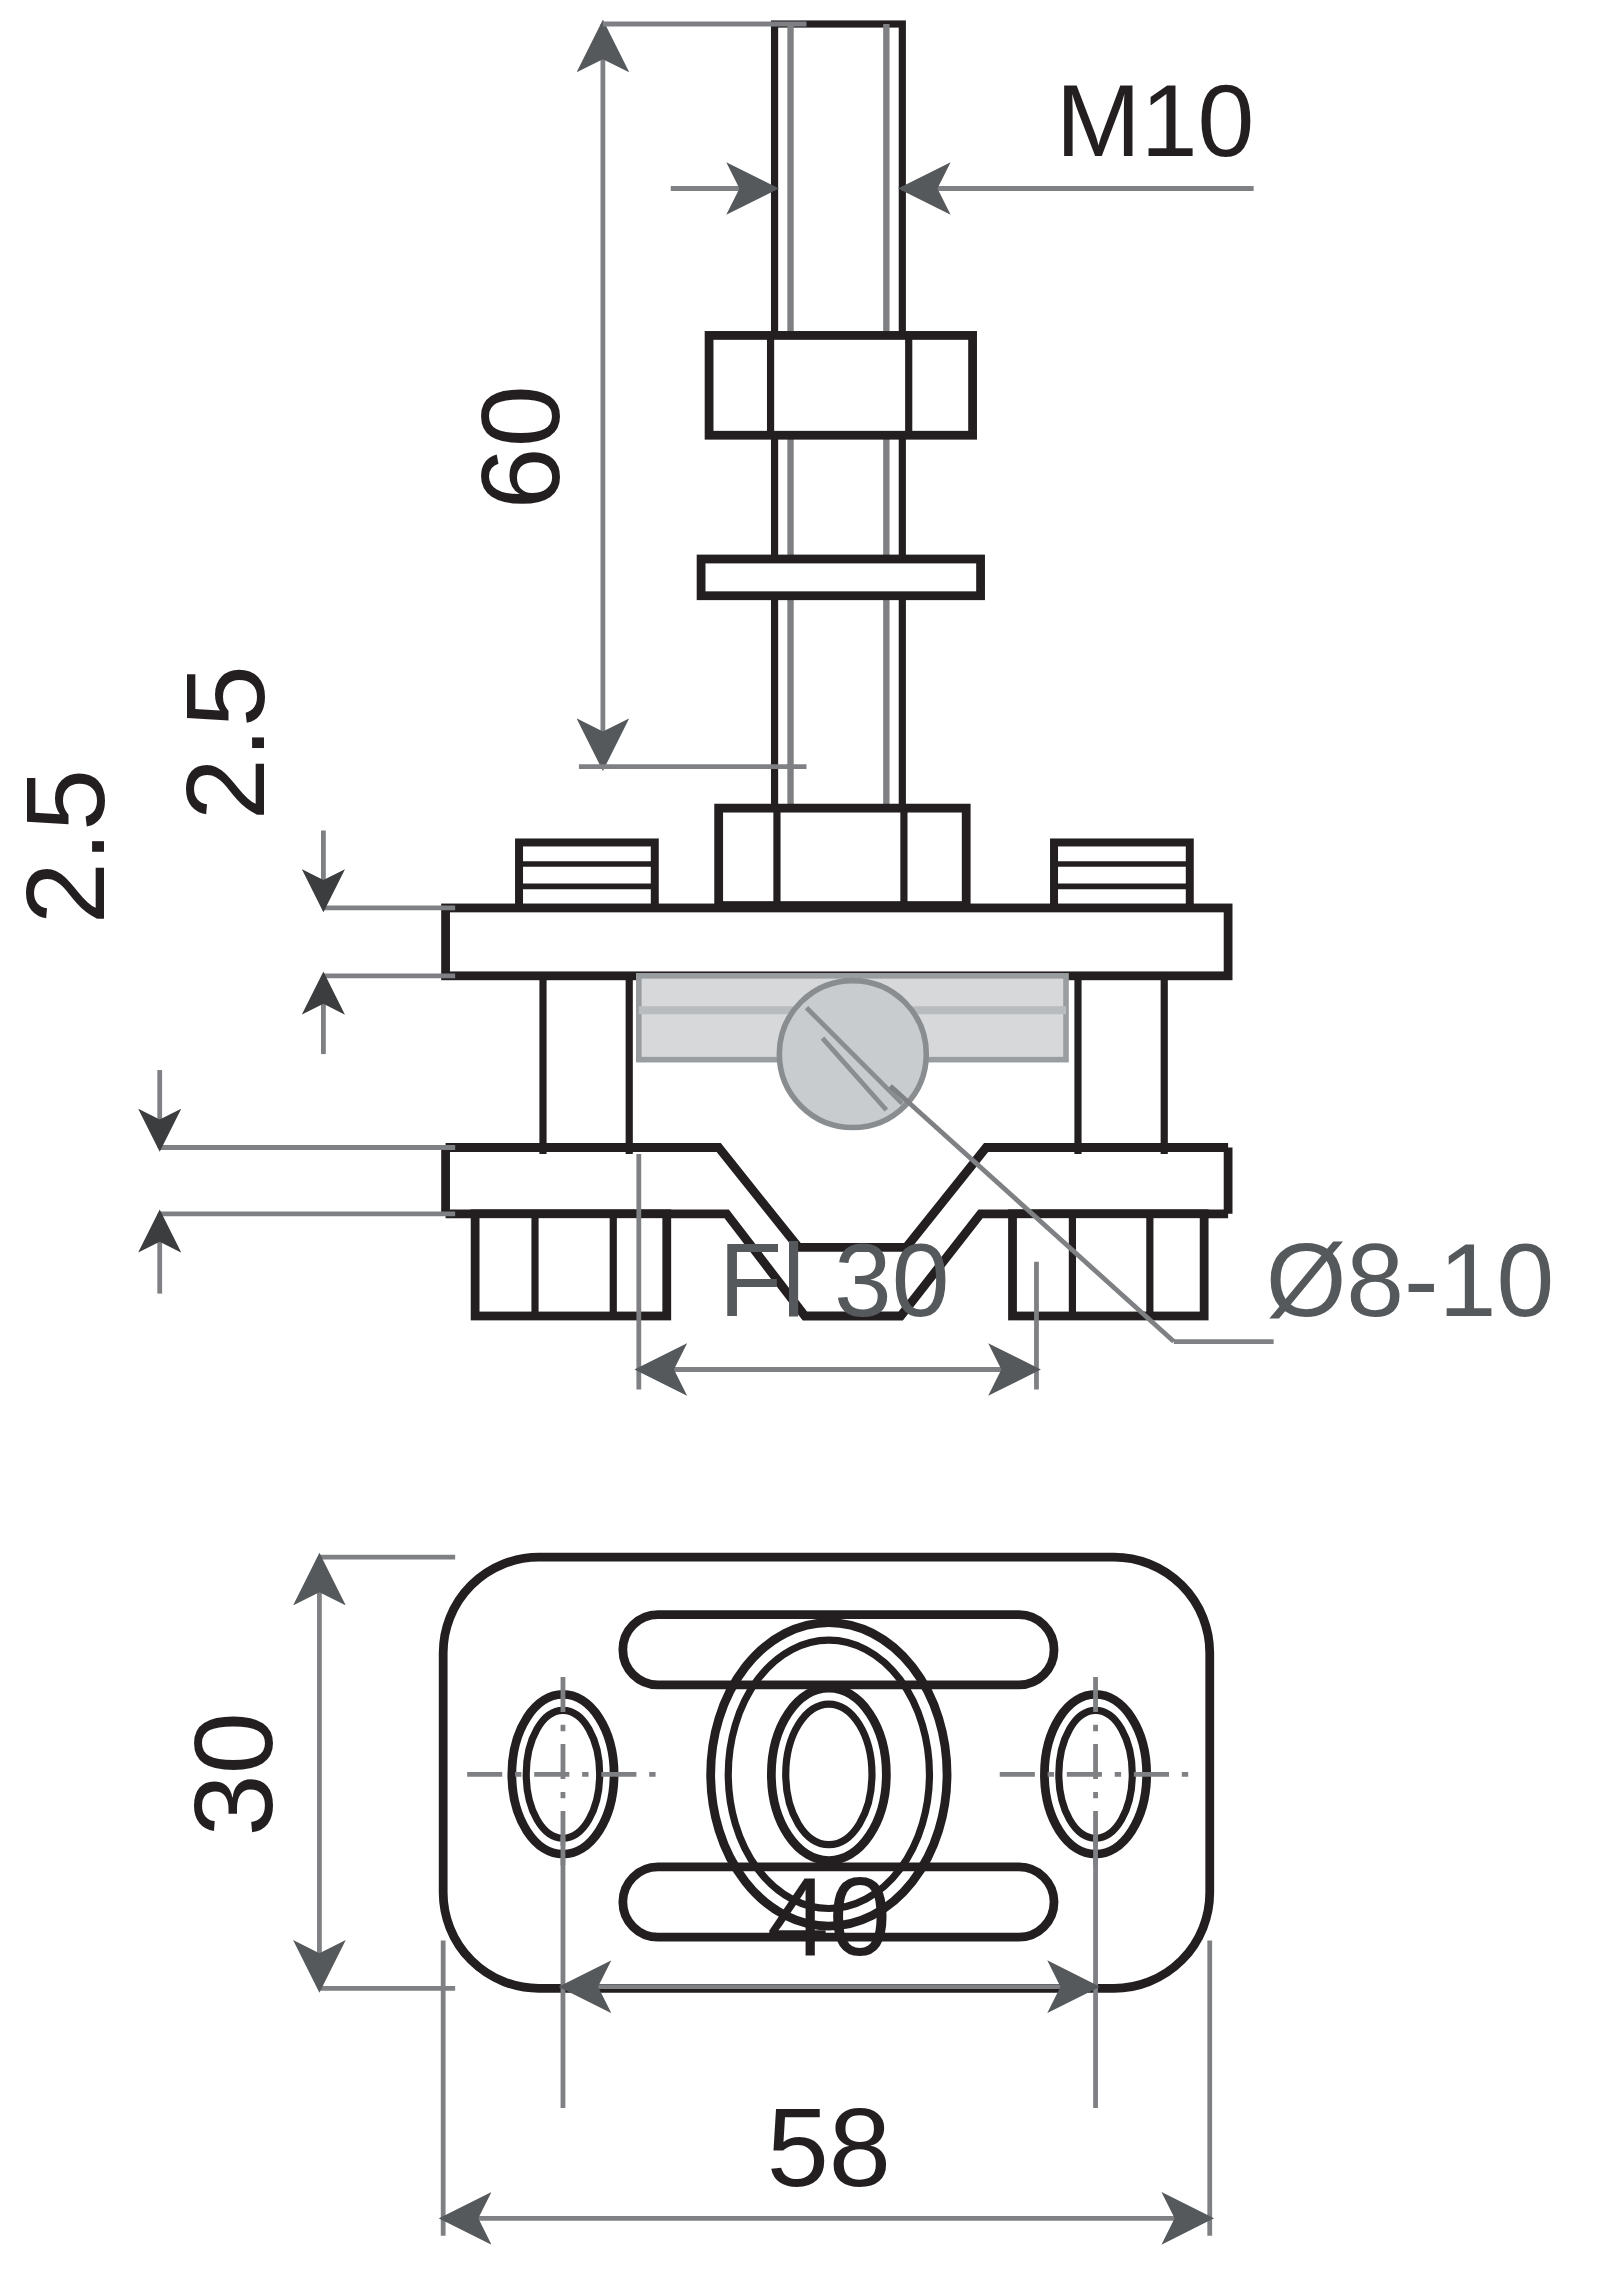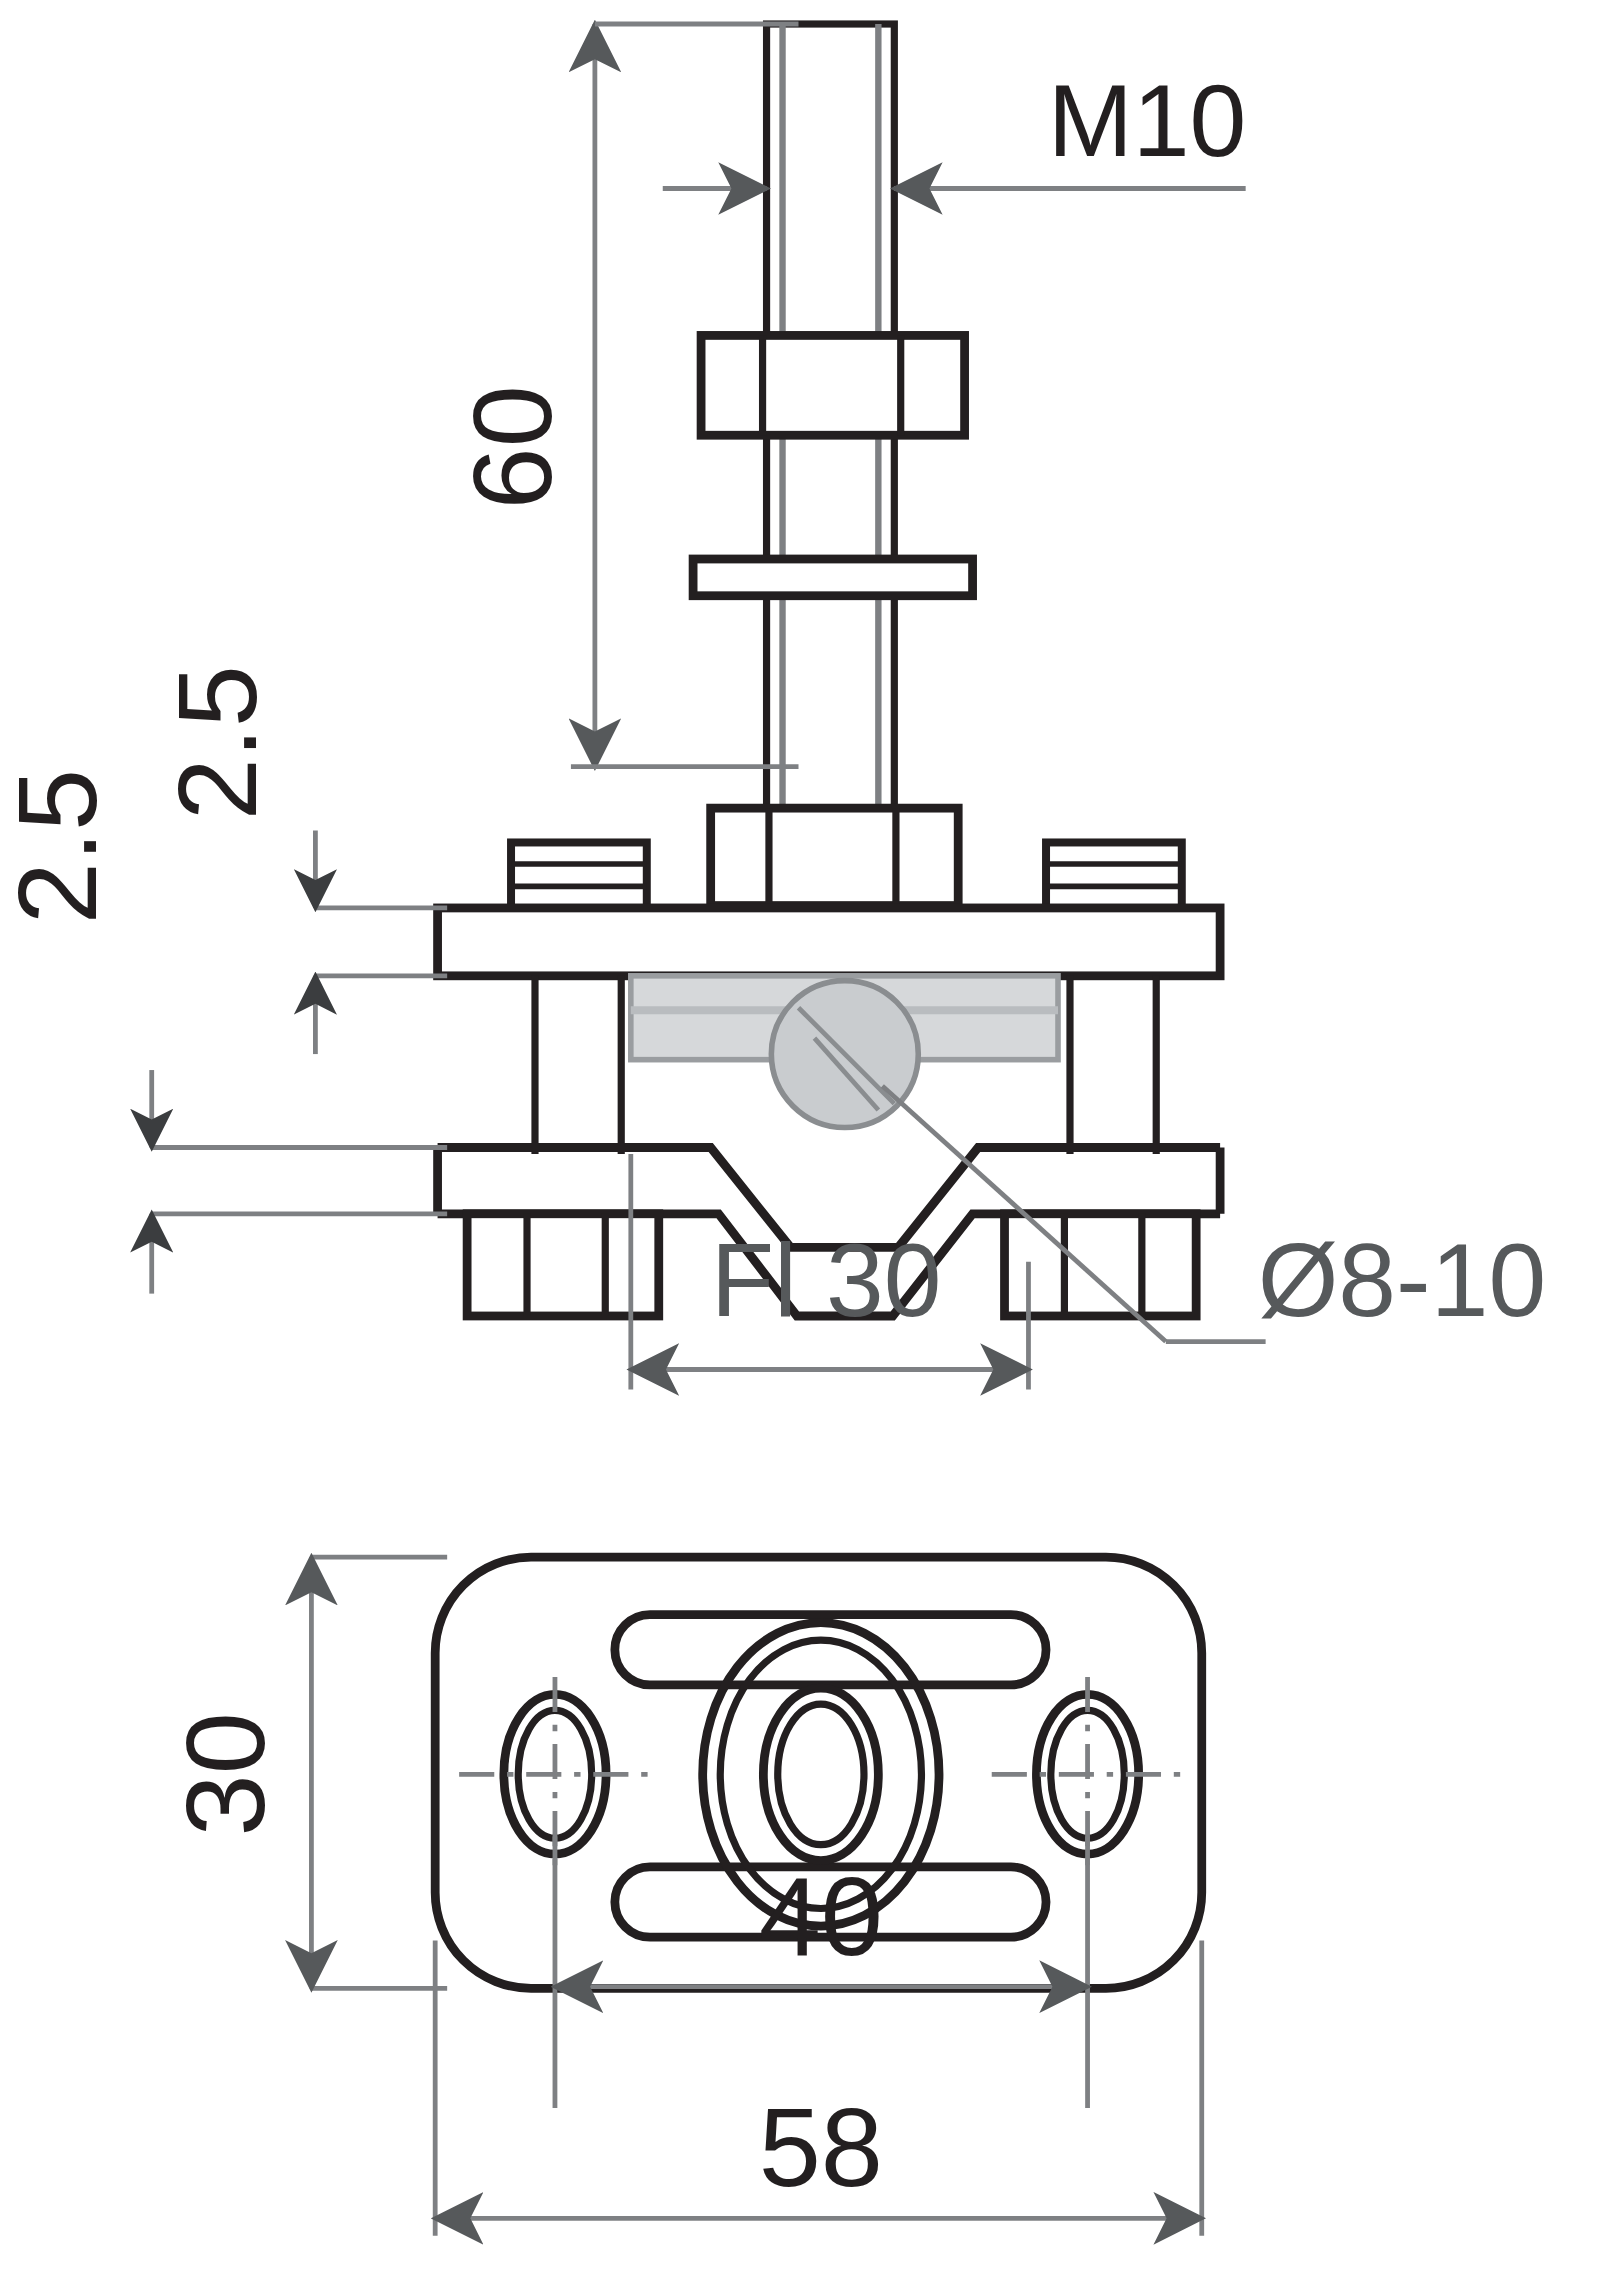--- a/index.html
+++ b/index.html
@@ -9,21 +9,21 @@
   }
   body {
     width: 1597px;
     height: 2295px;
     font-family: "Liberation Sans", sans-serif;
     position: relative;
     overflow: hidden;
   }
   #drawing-root {
     position: absolute;
-    left: 0; top: 0;
+    left: 8px; top: 0;
     width: 1546px;
     height: 2295px;
   }
   svg.sheet {
     display: block;
     width: 1597px;
     height: 2295px;
   }
   text {
     font-family: "Liberation Sans", sans-serif;

